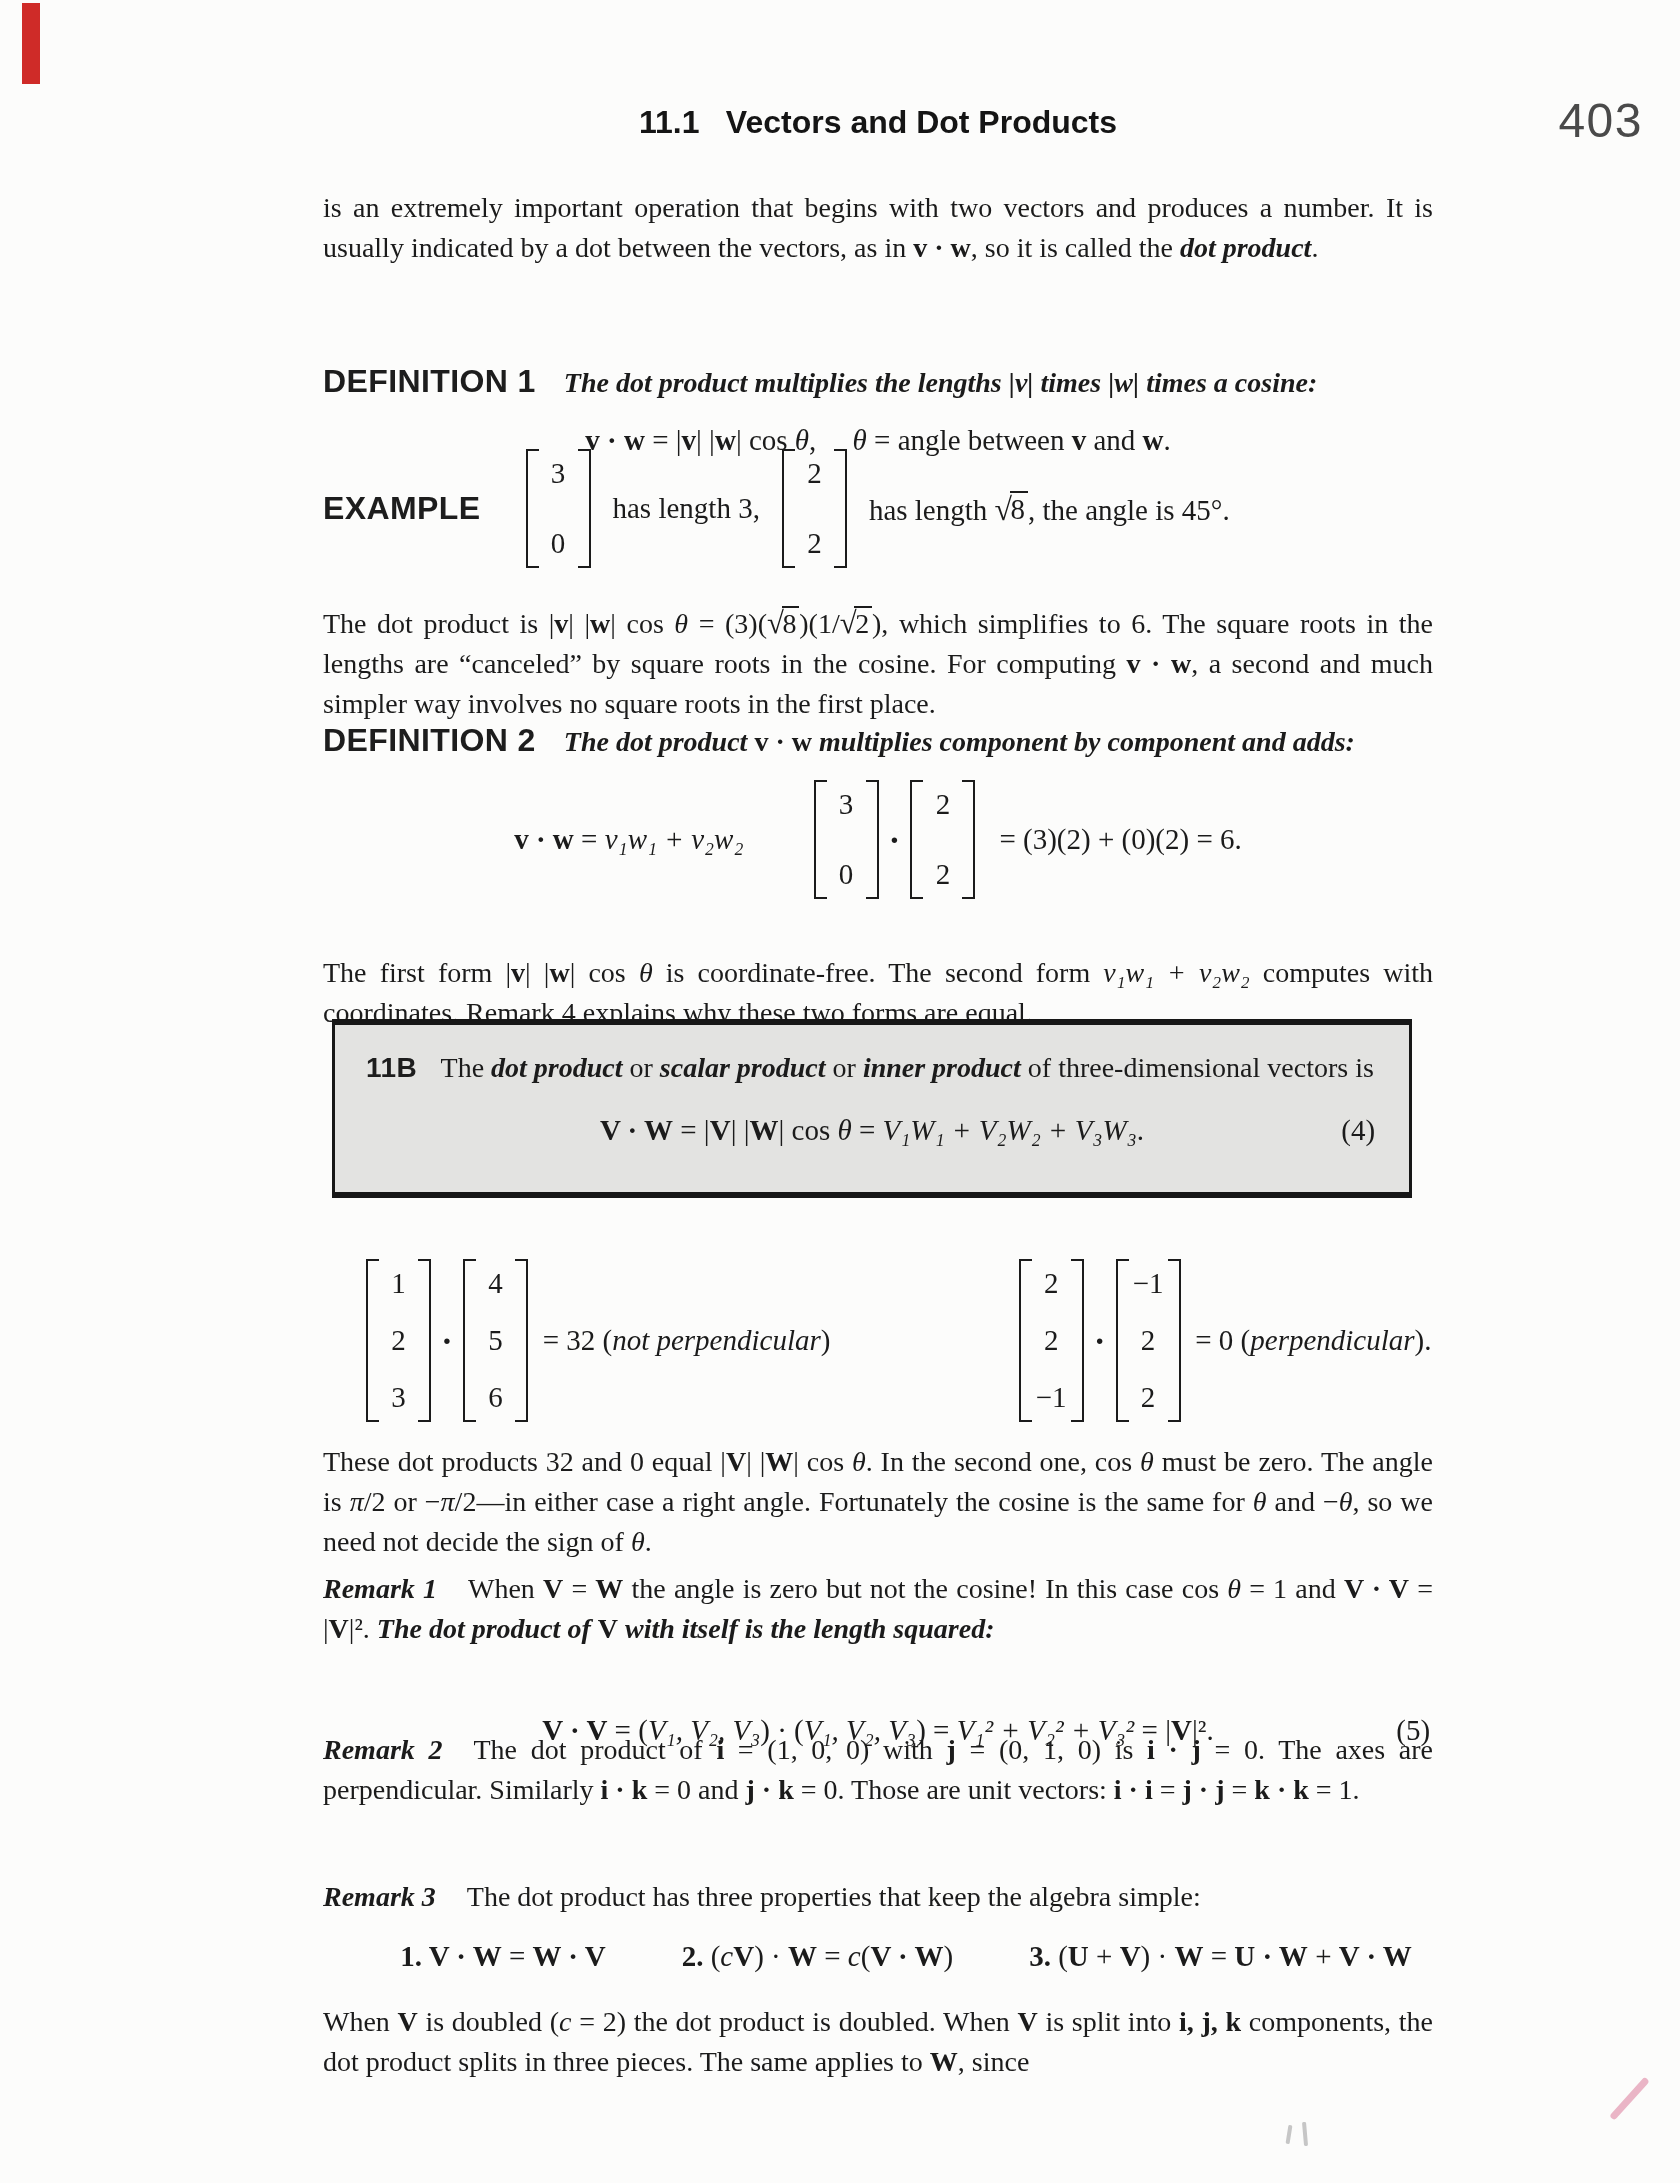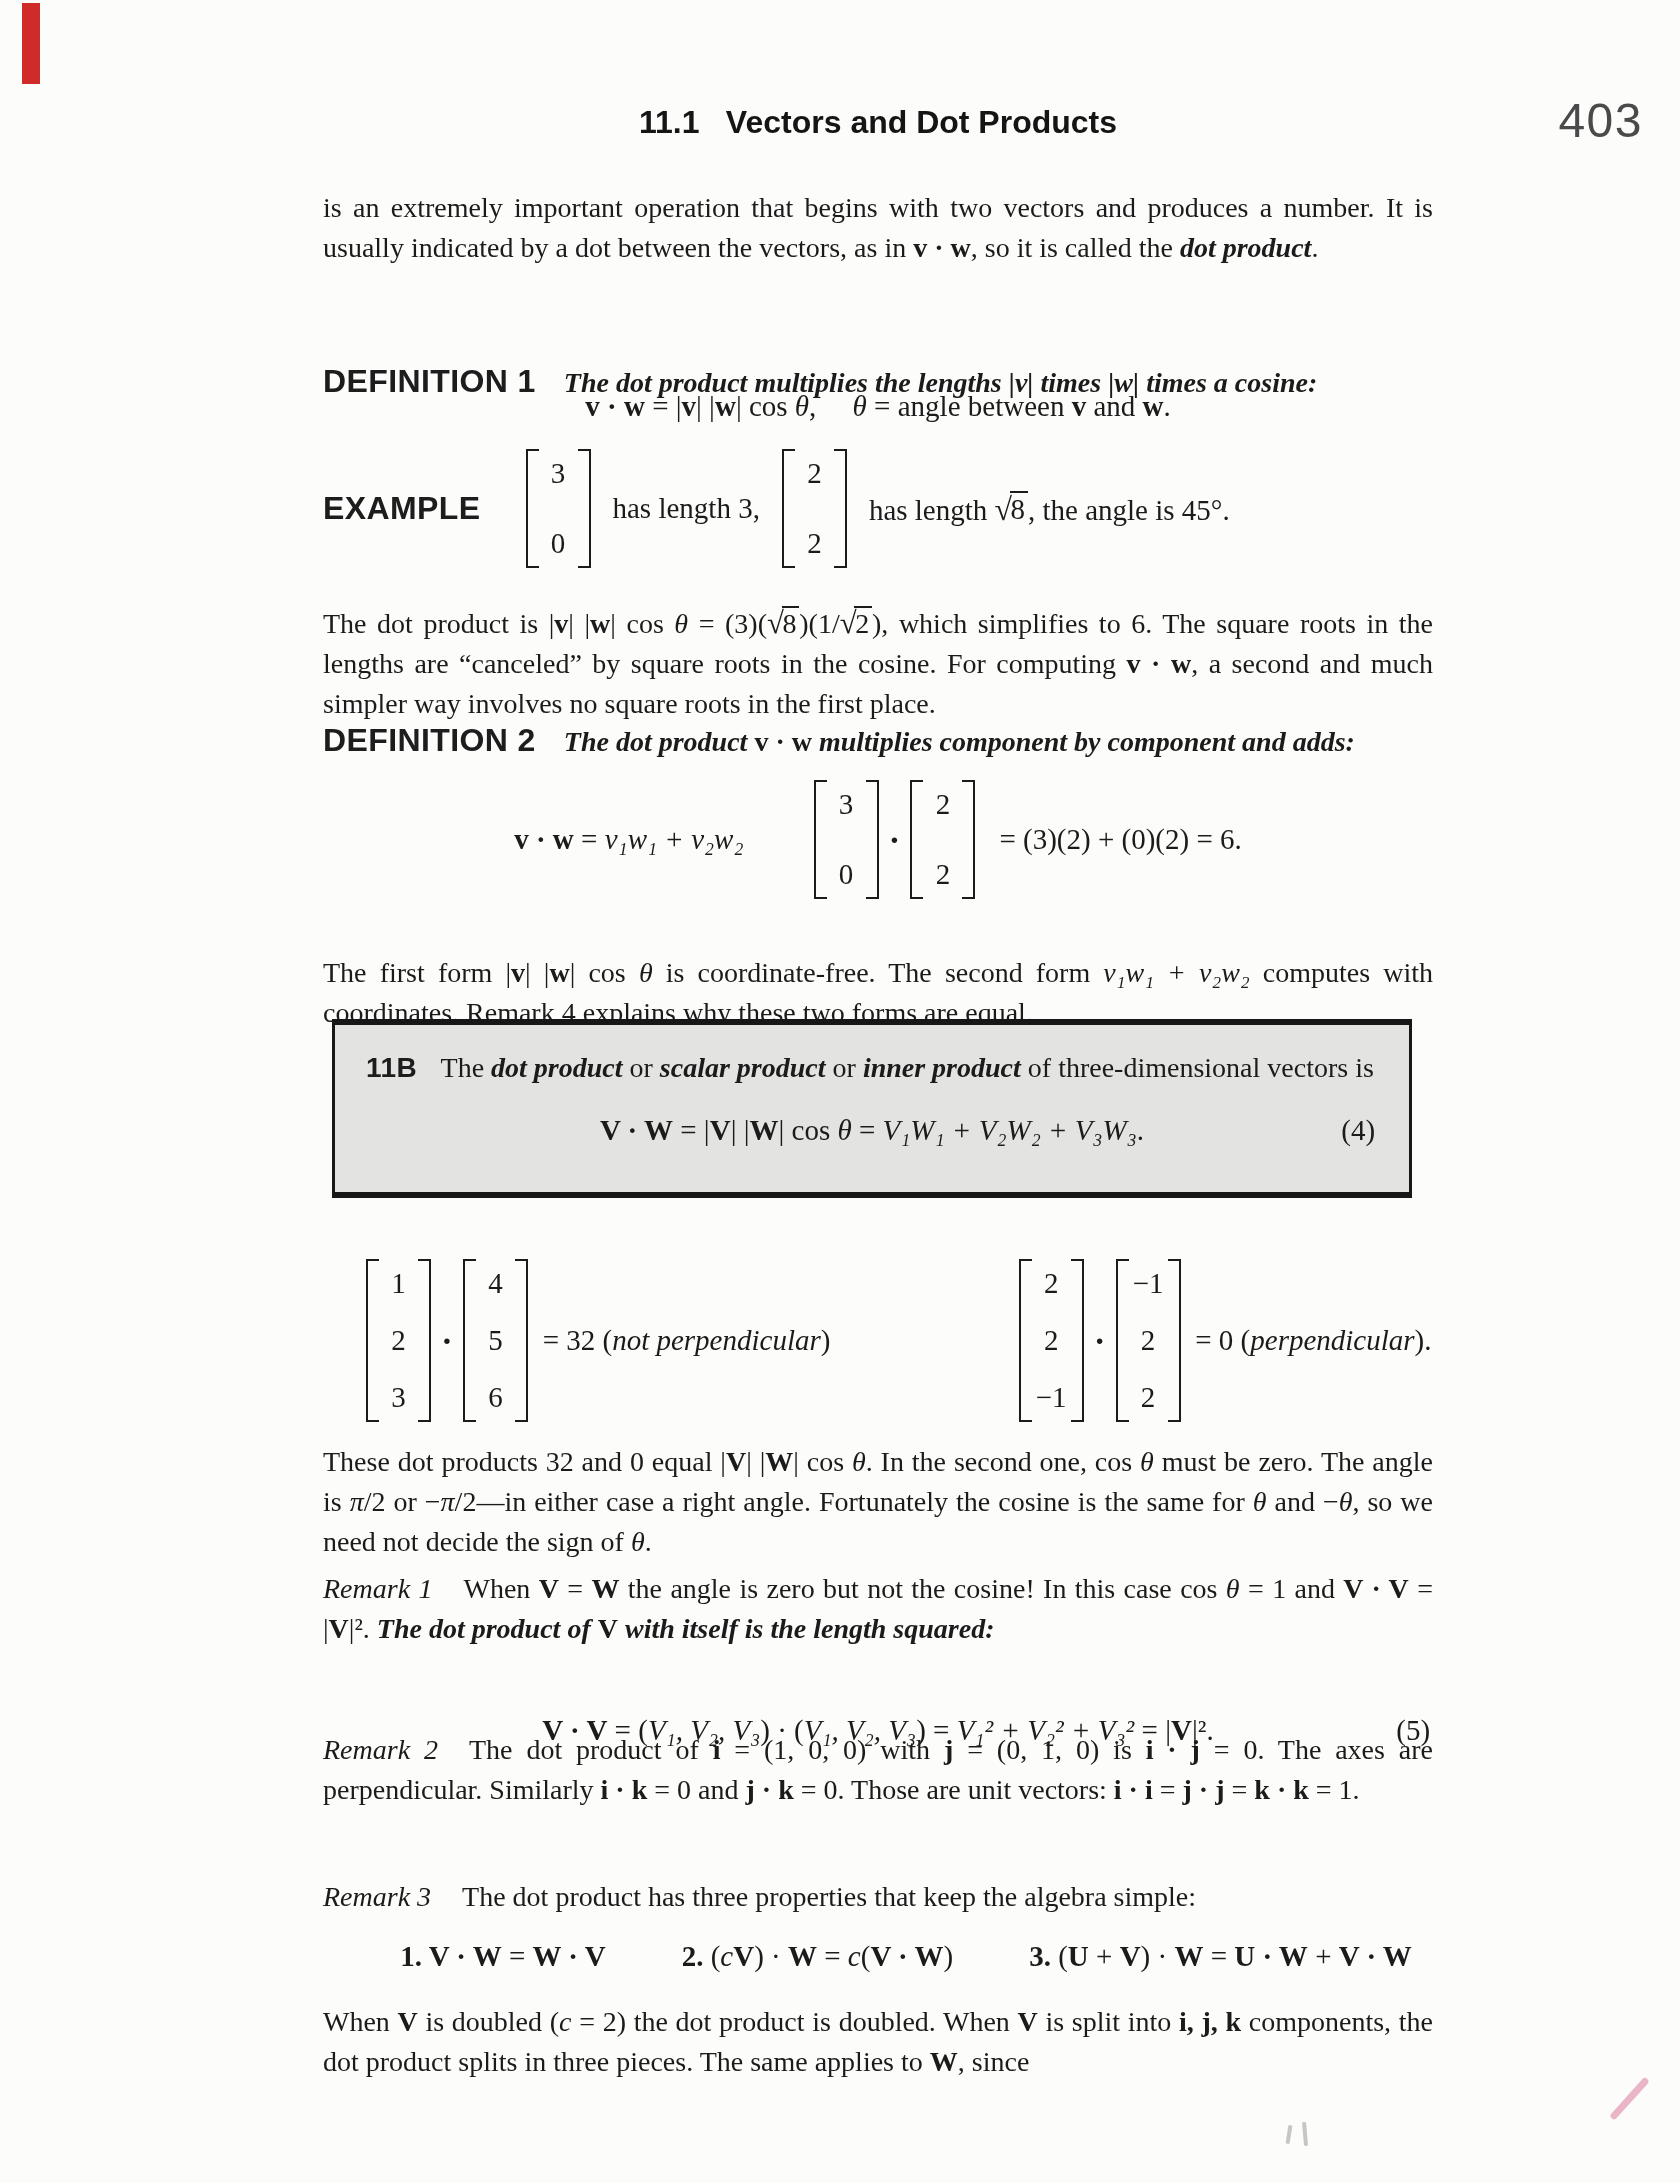--- a/index.html
+++ b/index.html
@@ -13,21 +13,21 @@
     overflow:hidden;
   }
   .col{position:absolute;left:323px;width:1110px;}
   p.body{margin:0;text-align:justify;line-height:40px;}
   .sans-label{
     font-family:"Liberation Sans",sans-serif;
     font-weight:700;font-size:32px;letter-spacing:0.4px;color:#1d1d1d;
   }
   .def{line-height:41px;margin:0;}
   .def .sans-label{margin-right:28px;}
-  .remark-label{font-weight:400;font-style:italic;margin-right:31px;}
+  .remark-label{font-weight:700;font-style:italic;margin-right:31px;}
   .eq{text-align:center;line-height:38px;position:relative;font-size:29px;}
   .eqnum{position:absolute;right:2.9px;top:0;font-size:29px;}
   .seg-b{font-weight:700;}
   .seg-i{font-style:italic;}
   .seg-bi{font-weight:700;font-style:italic;}
   .seg-rad{font-size:1.1em;line-height:1;}
   .seg-ol{display:inline-block;border-top:2.6px solid currentColor;line-height:1.05;padding:1.5px 2.9px 0 0.7px;margin-left:-2.2px;}
   
   .header-title{font-family:"Liberation Sans",sans-serif;font-weight:700;font-size:32px;color:#151515;}
   .header-gap{display:inline-block;width:26.4px;}
@@ -83,21 +83,21 @@
 
 <div class="col" style="top:104px;text-align:center;">
   <span class="header-title"><span>11.1</span><span class="header-gap"></span><span>Vectors and Dot Products</span></span>
 </div>
 <div class="page-num">403</div>
 
 <p class="body col" style="top:188px;"><span>is an extremely important operation that begins with two vectors and produces a number. It is usually indicated by a dot between the vectors, as in </span><span class="seg-b">v · w</span><span>, so it is called the </span><span class="seg-bi">dot product</span><span>.</span></p>
 
 <p class="def col" style="top:361px;"><span class="sans-label">DEFINITION 1</span><span><span class="seg-bi">The dot product multiplies the lengths |v| times |w| times a cosine:</span></span></p>
 
-<div class="eq col" style="top:387px;">
+<div class="eq col" style="top:421px;">
   <span><span class="seg-b">v · w</span><span> = |</span><span class="seg-b">v</span><span>| |</span><span class="seg-b">w</span><span>| cos </span><span class="seg-i">θ</span><span>,&nbsp;&nbsp;&nbsp;&nbsp;&nbsp;</span><span class="seg-i">θ</span><span> = angle between </span><span class="seg-b">v</span><span> and </span><span class="seg-b">w</span><span>.</span></span>
 </div>
 
 <div class="col" style="top:449px;">
   <div class="hflex" style="gap:22px;">
     <span class="sans-label" style="margin-right:23px;">EXAMPLE</span>
     <span class="vec rows2">
         <span>3</span>
         <span>0</span>
       </span>

